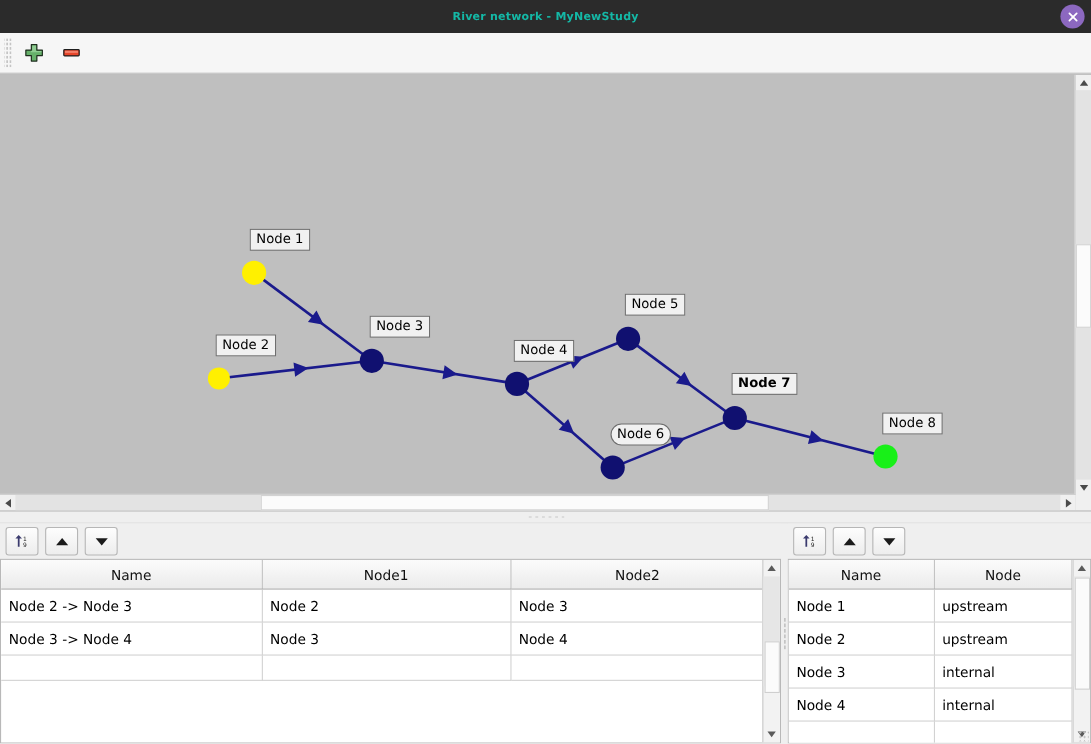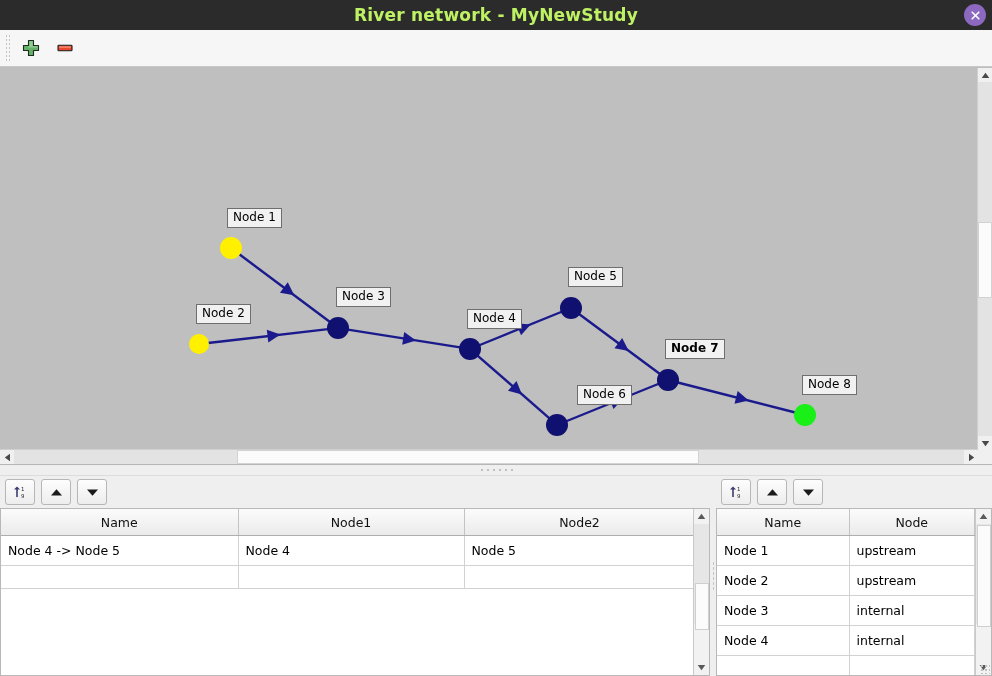--- a/index.html
+++ b/index.html
@@ -29,24 +29,24 @@
     position: relative;
     height: 30px;
     min-height: 30px;
     background: #2b2b2b;
     color: #e8e8e8;
     display: flex;
     align-items: center;
     justify-content: center;
   }
   .titlebar-title {
-    font-size: 17px;
+    font-size: 10px;
     font-weight: bold;
     letter-spacing: 0.2px;
-    color: #bef264;
+    color: #14b8a6;
   }
   .close-button {
     position: absolute;
     right: 6px;
     top: 4px;
     width: 22px; height: 22px;
     border-radius: 50%;
     background: #8c68c0;
     display: flex;
     align-items: center;
@@ -324,21 +324,21 @@
         <circle cx="557" cy="357" r="11" fill="#101070"></circle>
         <circle cx="668" cy="312" r="11" fill="#101070"></circle>
         <circle cx="805" cy="347" r="11" fill="#18f018"></circle>
       </svg>
     <div id="graph-labels">
         <div class="node-label" style="left: 227px; top: 140px;">Node 1</div>
         <div class="node-label" style="left: 196px; top: 236px;">Node 2</div>
         <div class="node-label" style="left: 336px; top: 219px;">Node 3</div>
         <div class="node-label" style="left: 467px; top: 241px;">Node 4</div>
         <div class="node-label" style="left: 568px; top: 199px;">Node 5</div>
-        <div class="node-label" style="left: 577px; top: 317px;">Node 6</div>
+        <div class="node-label" style="left: 555px; top: 317px; border-radius: 10px;">Node 6</div>
         <div class="node-label" style="left: 665px; top: 271px; font-weight: bold;">Node 7</div>
         <div class="node-label" style="left: 802px; top: 307px;">Node 8</div>
       </div>
 
     <div class="vscroll-graph">
       <div class="sb-track-dark" style="left:0;top:14px;width:14px;height:354px;"></div>
       <div class="sb-arrow" style="top:0;left:0;">
         <svg width="9" height="7" viewBox="0 0 9 7">
             <path d="M4.5 0.8 L8.3 6 L0.7 6 Z" fill="#4a4a4a"></path>
           </svg>
@@ -405,23 +405,28 @@
               </colgroup>
             <thead>
                 <tr id="reaches-head">
                   <th>Name</th>
                   <th>Node1</th>
                   <th>Node2</th>
                 </tr>
               </thead>
             <tbody id="reaches-body">
                 <tr class="">
-                  <td>Node 4 -&gt; Node 5</td>
+                  <td>Node 2 -&gt; Node 3</td>
+                  <td>Node 2</td>
+                  <td>Node 3</td>
+                </tr>
+                <tr class="">
+                  <td>Node 3 -&gt; Node 4</td>
+                  <td>Node 3</td>
                   <td>Node 4</td>
-                  <td>Node 5</td>
                 </tr>
                 <tr class="row-empty">
                   <td></td>
                   <td></td>
                   <td></td>
                 </tr>
               </tbody>
           </table>
         </div>
         <div class="tbl-vscroll">

